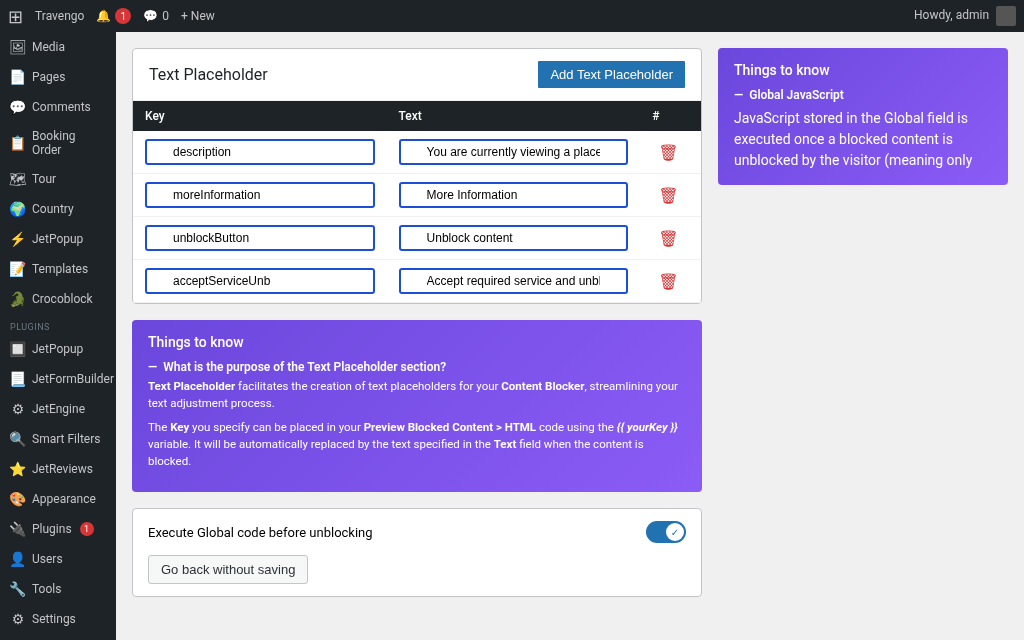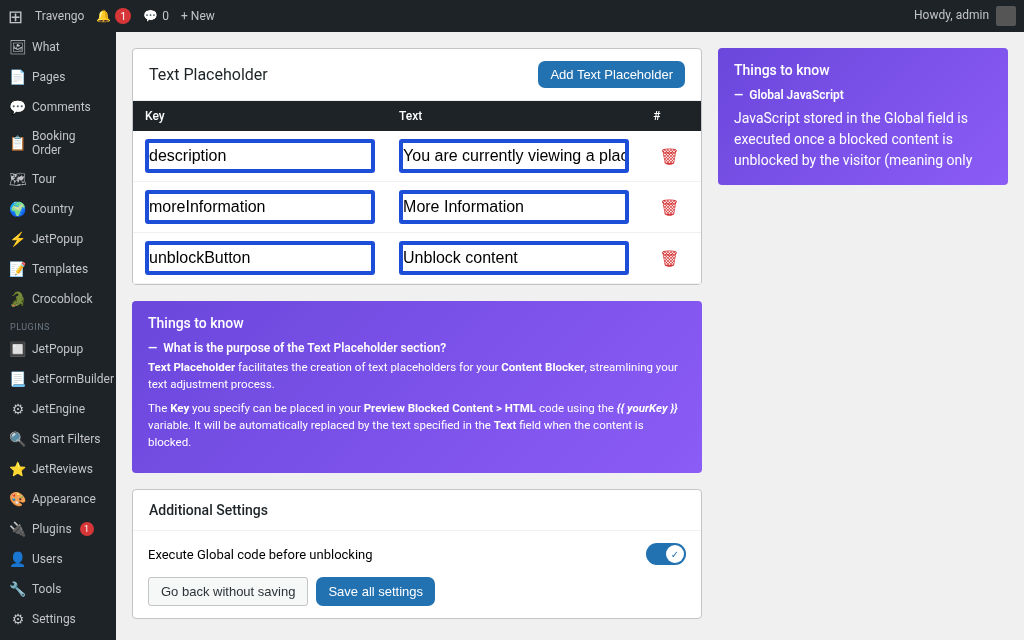--- a/index.html
+++ b/index.html
@@ -47,40 +47,40 @@
     }
     .card-header {
       display: flex; align-items: center; justify-content: space-between;
       padding: 12px 16px; border-bottom: 1px solid #f0f0f1;
     }
     .card-title { font-size: 16px; font-weight: 400; color: #1d2327; }
     .card-body { padding: 0 16px 12px; }
 
     
     .btn-primary {
-      background: #2271b1; color: #fff; border: none; border-radius: 7px;
+      background: #2271b1; color: #fff; border: none; border-radius: 1px;
       padding: 6px 12px; cursor: pointer; font-size: 13px;
     }
     .btn-secondary {
       background: #f6f7f7; color: #2c3338; border: 1px solid #c3c4c7;
       border-radius: 3px; padding: 6px 12px; cursor: pointer; font-size: 13px;
     }
 
     
     .data-table { width: 100%; border-collapse: collapse; }
     .data-table thead th {
       background: #1d2327; color: #fff;
       padding: 8px 12px; text-align: left; font-size: 12px; font-weight: 500;
     }
     .data-table tbody tr { border-bottom: 1px solid #f0f0f1; }
     .data-table tbody td { padding: 8px 12px; vertical-align: middle; }
 
     .key-input, .text-input {
-      border: 4px solid #1d4ed8; border-radius: 3px;
-      padding: 4px 0; font-size: 16px; width: 100%;
+      border: 2px solid #1d4ed8; border-radius: 3px;
+      padding: 4px 26px; font-size: 12px; width: 100%;
     }
 
     .delete-btn {
       background: none; border: none; cursor: pointer;
       color: #d63638; font-size: 16px; padding: 2px 6px;
     }
 
     
     .things-card {
       background: linear-gradient(135deg, #6b47dc, #8b5cf6);
@@ -148,21 +148,21 @@
   </div>
   <div class="admin-bar-right">
     <span>Howdy, admin</span>
     <span style="display:inline-block;width:20px;height:20px;background:#555;border-radius:2px;vertical-align:middle;margin-left:4px;"></span>
   </div>
 </div>
 
 <div class="sidebar">
   <div class="sidebar-item">
     <span class="icon">🖼</span>
-    <span>What</span>
+    <span>Media</span>
   </div>
   <div class="sidebar-item">
     <span class="icon">📄</span>
     <span>Pages</span>
   </div>
   <div class="sidebar-item">
     <span class="icon">💬</span>
     <span>Comments</span>
   </div>
   <div class="sidebar-item">
@@ -262,20 +262,25 @@
               <td><button class="delete-btn">🗑</button></td>
             </tr>
             <tr>
               <td><input class="key-input" value="moreInformation" readonly="" style=""></td>
               <td><input class="text-input" value="More Information" readonly="" style=""></td>
               <td><button class="delete-btn">🗑</button></td>
             </tr>
             <tr>
               <td><input class="key-input" value="unblockButton" readonly="" style=""></td>
               <td><input class="text-input" value="Unblock content" readonly="" style=""></td>
+              <td><button class="delete-btn">🗑</button></td>
+            </tr>
+            <tr>
+              <td><input class="key-input" value="acceptServiceUnb" readonly="" style=""></td>
+              <td><input class="text-input" value="Accept required service and unblock cc" readonly="" style=""></td>
               <td><button class="delete-btn">🗑</button></td>
             </tr>
           </tbody>
         </table>
       </div>
     </div>
 
     <div class="things-card">
       <h3>Things to know</h3>
       <div class="things-faq-item">
@@ -286,33 +291,29 @@
         <div class="things-faq-answer">
           <strong>Text Placeholder</strong> facilitates the creation of text placeholders for your <strong>Content Blocker</strong>, streamlining your text adjustment process.
         </div>
         <div class="things-faq-answer" style="margin-top:6px;">
           The <strong>Key</strong> you specify can be placed in your <strong>Preview Blocked Content &gt; HTML</strong> code using the <strong><em>{{ yourKey }}</em></strong> variable. It will be automatically replaced by the text specified in the <strong>Text</strong> field when the content is blocked.
         </div>
       </div>
     </div>
 
     <div class="additional-settings-card">
-      <div class="additional-settings-header">
-        <h3 style="font-size:14px;font-weight:500;color:#1d2327;">Additional Settings</h3>
-      </div>
       <div class="additional-settings-body">
         <div class="setting-row">
           <span>Execute Global code before unblocking</span>
           <div class="toggle">
             <div class="toggle-knob">✓</div>
           </div>
         </div>
         <div class="actions-row">
           <button class="btn-secondary">Go back without saving</button>
-          <button class="btn-primary">Save all settings</button>
         </div>
       </div>
     </div>
 
   </div>
 
   <div class="main-right">
     <div class="right-things-card">
       <h3>Things to know</h3>
       <div class="right-faq-question">

